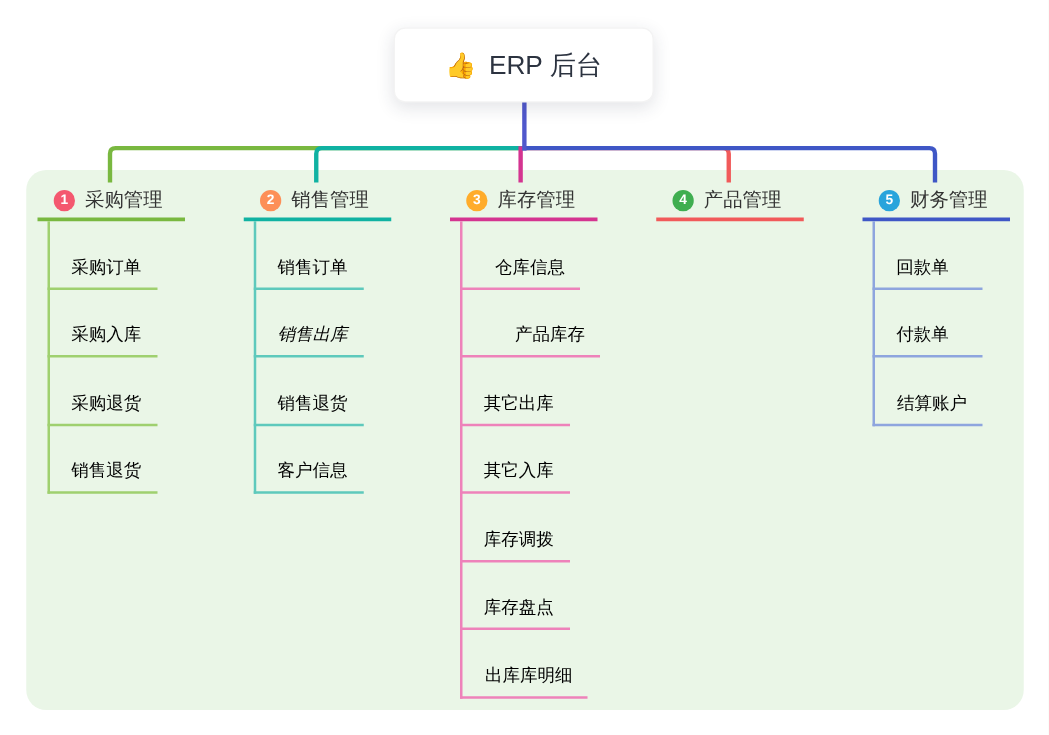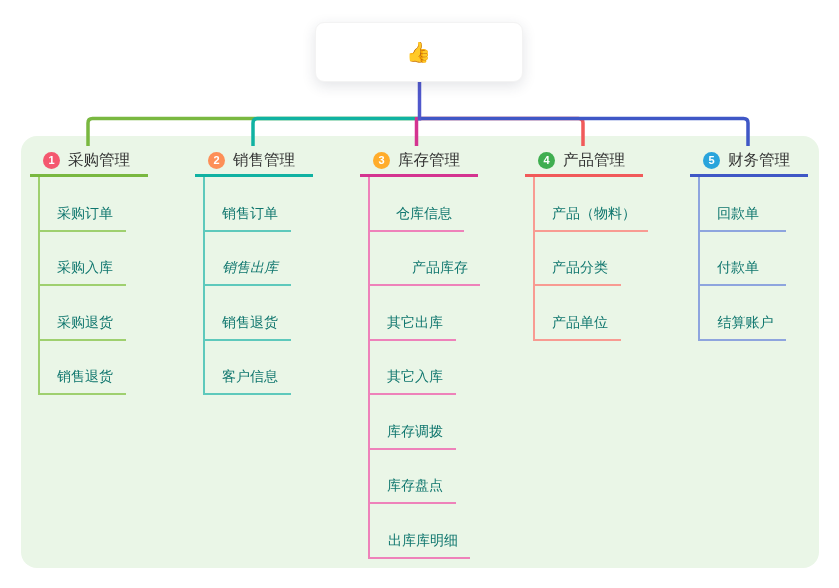--- a/index.html
+++ b/index.html
@@ -31,40 +31,41 @@
   .badge{
     width:17px;height:17px;border-radius:50%;flex:0 0 17px;
     display:flex;align-items:center;justify-content:center;
     color:#fff;font-size:11px;font-weight:700;line-height:1;
   }
   .children{position:relative;}
   .vline{position:absolute;left:8px;top:0;width:2px;}
   .child{height:54.5px;display:flex;align-items:flex-end;}
   .child-pill{
     margin-left:8px;border-bottom:2px solid;min-width:88px;
-    padding:0 12px 7px 19px;font-size:14px;color:#0f766e;
+    padding:0 12px 7px 19px;font-size:14px;color:#000000;
     box-sizing:border-box;white-space:nowrap;cursor:pointer;
   }
 </style>
 </head>
 <body>
 
 <div class="container" style="background: rgb(234, 246, 231);"></div>
 
 <svg id="wires" width="839" height="588">
     <path d="M 419.5 118.5 H 92.5 Q 88 118.5 88 123 V 146" stroke="#79b840" stroke-width="3.5" fill="none"></path>
     <path d="M 419.5 118.5 H 257.5 Q 253 118.5 253 123 V 146" stroke="#10b2a2" stroke-width="3.5" fill="none"></path>
     <path d="M 416.5 117 V 146" stroke="#d43490" stroke-width="3.5" fill="none"></path>
     <path d="M 419.5 118.5 H 578.5 Q 583 118.5 583 123 V 146" stroke="#f15a5a" stroke-width="3.5" fill="none"></path>
     <path d="M 419.5 118.5 H 743.5 Q 748 118.5 748 123 V 146" stroke="#3f57c6" stroke-width="3.5" fill="none"></path>
     <path d="M 419.5 81 V 120.5" stroke="#5058cc" stroke-width="3.5" fill="none"></path>
   </svg>
 
 <div class="root-card">
   <span class="root-icon">👍</span>
+  <span>ERP 后台</span>
 </div>
 
 <div id="columns">
     <div class="column" style="left: 30px;">
       <div class="heading" style="border-bottom-color: rgb(121, 184, 64);">
         <span class="badge" style="background: rgb(244, 88, 111);">1</span>
         <span>采购管理</span>
       </div>
       <div class="children">
         <div class="vline" style="background: rgb(159, 208, 111); height: 218px;"></div>
@@ -131,32 +132,20 @@
         <div class="child">
           <div class="child-pill" style="border-bottom-color: rgb(238, 130, 186); padding-left: 20px;">出库库明细</div>
         </div>
       </div>
     </div>
     <div class="column" style="left: 525px;">
       <div class="heading" style="border-bottom-color: rgb(241, 90, 90);">
         <span class="badge" style="background: rgb(63, 174, 80);">4</span>
         <span>产品管理</span>
       </div>
-      <div class="children">
-        <div class="vline" style="background: rgb(248, 155, 146); height: 163.5px;"></div>
-        <div class="child">
-          <div class="child-pill" style="border-bottom-color: rgb(248, 155, 146);">产品（物料）</div>
-        </div>
-        <div class="child">
-          <div class="child-pill" style="border-bottom-color: rgb(248, 155, 146);">产品分类</div>
-        </div>
-        <div class="child">
-          <div class="child-pill" style="border-bottom-color: rgb(248, 155, 146);">产品单位</div>
-        </div>
-      </div>
     </div>
     <div class="column" style="left: 690px;">
       <div class="heading" style="border-bottom-color: rgb(63, 87, 198);">
         <span class="badge" style="background: rgb(41, 164, 220);">5</span>
         <span>财务管理</span>
       </div>
       <div class="children">
         <div class="vline" style="background: rgb(142, 165, 222); height: 163.5px;"></div>
         <div class="child">
           <div class="child-pill" style="border-bottom-color: rgb(142, 165, 222);">回款单</div>

